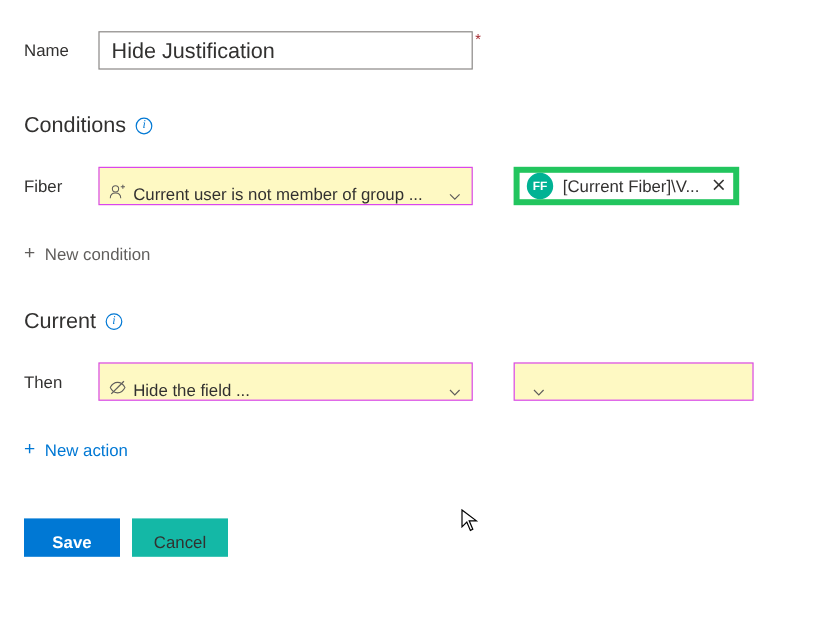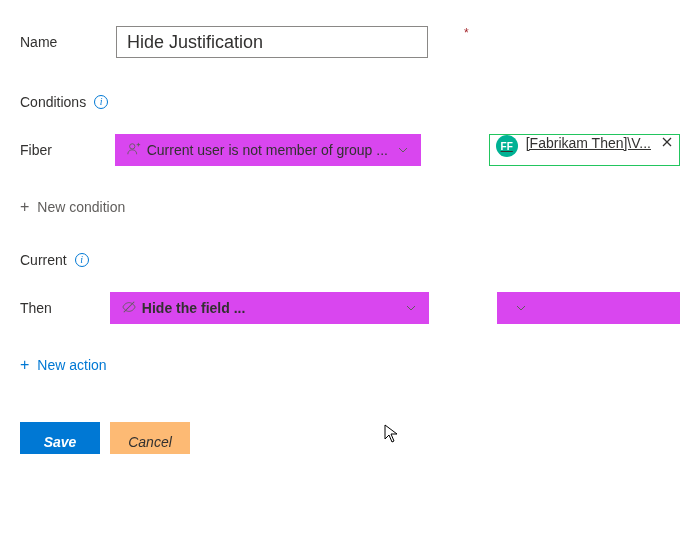--- a/index.html
+++ b/index.html
@@ -8,21 +8,20 @@
   font-size: 14px;
   color: #323130;
   background: #fff;
   padding: 20px 20px 20px 20px;
   width: 700px;
 }
 .row {
   display: flex;
   align-items: center;
   margin-bottom: 8px;
-  gap: 34px;
 }
 .label-col {
   width: 62px;
   font-size: 14px;
   color: #323130;
 }
 .input-text {
   width: 312px;
   height: 32px;
   border: 1px solid #8a8886;
@@ -37,45 +36,45 @@
   margin-left: 2px;
   align-self: flex-start;
 }
 .section-header {
   display: flex;
   align-items: center;
   margin-top: 36px;
   margin-bottom: 24px;
 }
 .section-header h2 {
-  font-size: 14px;
+  font-size: 18px;
   font-weight: 400;
   color: #323130;
 }
 .info-icon {
   width: 14px;
   height: 14px;
   border: 1px solid #0078d4;
   border-radius: 50%;
   display: inline-flex;
   align-items: center;
   justify-content: center;
   margin-left: 8px;
   color: #0078d4;
   font-size: 10px;
   font-style: italic;
   font-family: Georgia, serif;
   line-height: 1;
 }
 .dropdown {
   height: 32px;
-  border: 4px solid #d946ef;
-  background: #d946ef;
-  display: flex;
-  align-items: center;
+  border: 1px solid #d946ef;
+  background: #fef9c3;
+  display: flex;
+  align-items: flex-end;
   padding: 0 8px;
   cursor: pointer;
   position: relative;
 }
 .dropdown .dd-icon {
   margin-right: 6px;
   flex-shrink: 0;
 }
 .dropdown .dd-text {
   flex: 1;
@@ -84,27 +83,26 @@
   text-overflow: ellipsis;
   color: #323130;
 }
 .dropdown .chevron {
   flex-shrink: 0;
   margin-left: 6px;
 }
 .chevron svg { display: block; }
 .chip {
   height: 32px;
-  border: 1px solid #22c55e;
+  border: 5px solid #22c55e;
   background: #fff;
   display: flex;
-  align-items: flex-start;
+  align-items: center;
   padding: 0 6px 0 6px;
   margin-left: 34px;
-  text-decoration: underline;
 }
 .chip .avatar {
   width: 22px;
   height: 22px;
   border-radius: 50%;
   background: #00b294;
   color: #fff;
   font-size: 10px;
   font-weight: 600;
   display: flex;
@@ -142,39 +140,38 @@
   gap: 10px;
   margin-top: 48px;
 }
 .btn {
   min-width: 80px;
   height: 32px;
   border: none;
   padding: 12px 18px;
   font-size: 14px;
   cursor: pointer;
-  font-style: italic;
 }
 .btn-primary {
   background: #0078d4;
   color: #fff;
   font-weight: 600;
 }
 .btn-default {
-  background: #fdba74;
+  background: #14b8a6;
   color: #323130;
 }
 .cursor-arrow {
   position: absolute;
   left: 384px;
   top: 424px;
   pointer-events: none;
 }
 .w-when { width: 312px; }
-.w-then { width: 352px; font-weight: bold; }
+.w-then { width: 312px; }
 .w-field { width: 200px; margin-left: 34px; }
 </style>
 </head>
 <body>
 
 
 
 
 <div class="row" style="margin-top:6px;">
   <div class="label-col">Name</div>
@@ -202,21 +199,21 @@
     </span>
     <span class="dd-text">Current user is not member of group ...</span>
     <span class="chevron">
       <svg width="12" height="12" viewBox="0 0 12 12">
           <path d="M2 4 L6 8 L10 4" fill="none" stroke="#605e5c" stroke-width="1"></path>
         </svg>
     </span>
   </div>
   <div class="chip">
     <span class="avatar">FF</span>
-    <span class="chip-text">[Fabrikam Then]\V...</span>
+    <span class="chip-text">[Current Fiber]\V...</span>
     <span class="remove">
       <svg width="12" height="12" viewBox="0 0 12 12">
           <line x1="2" y1="2" x2="10" y2="10" stroke="#323130" stroke-width="1.3"></line>
           <line x1="10" y1="2" x2="2" y2="10" stroke="#323130" stroke-width="1.3"></line>
         </svg>
     </span>
   </div>
 </div>
 
 

